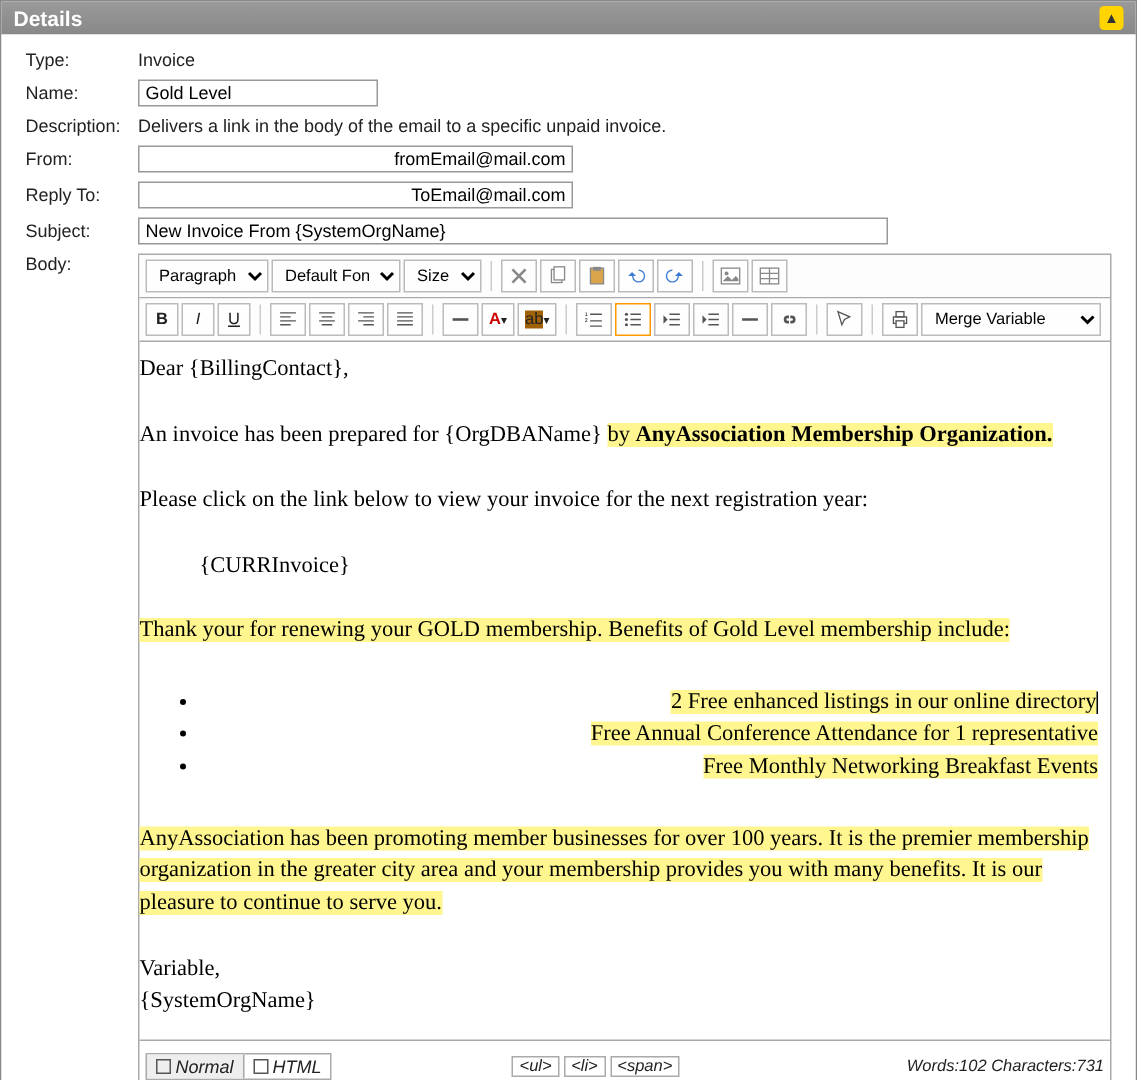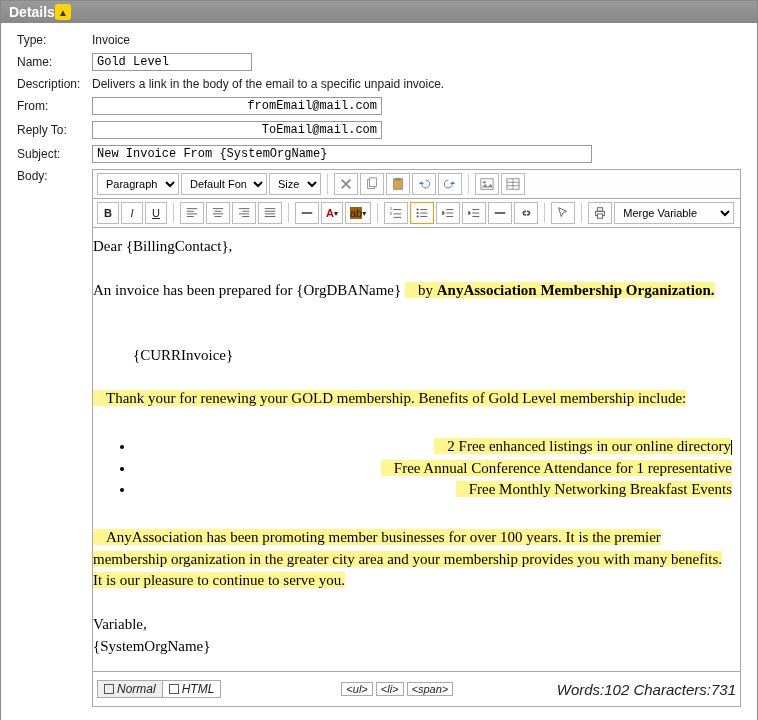--- a/index.html
+++ b/index.html
@@ -1,45 +1,45 @@
 <!DOCTYPE html>
 <html><head>
 <meta charset="utf-8">
 <style>
 * { box-sizing: border-box; margin: 0; padding: 0; }
 body { font-family: Arial, Helvetica, sans-serif; font-size: 12px; background: #fff; width: 758px; }
 .panel { border: 1px solid #888; }
-.panel-head { background: linear-gradient(#9a9a9a,#888); color: #fff; padding: 3px 8px; font-weight: bold; font-size: 14px; display: flex; align-items: center; }
+.panel-head { background: linear-gradient(#9a9a9a,#888); color: #fff; padding: 3px 8px; font-weight: bold; font-size: 14px; display: flex; justify-content: space-between; align-items: center; gap: 43px; }
 .collapse-icon { width: 16px; height: 16px; background: #ffd400; border-radius: 3px; display: flex; align-items: center; justify-content: center; font-size: 10px; color: #333; cursor: pointer; }
 .form-body { padding: 10px 16px 6px 16px; background: #fff; }
 .row { display: flex; align-items: center; margin-bottom: 6px; font-size: 12px; color: #222; }
 .row label { width: 75px; }
-.row .txt { border: 1px solid #999; height: 18px; padding: 1px 4px; font-size: 12px; font-family: Liberation Mono, monospace; }
+.row .txt { border: 1px solid #999; height: 18px; padding: 1px 4px; font-size: 12px; }
 .w1 { width: 160px; } .w2 { width: 290px; text-align: right; } .w3 { width: 500px; }
 .editor-wrap { margin-left: 0; }
 .editor { border: 1px solid #aaa; }
 .toolbar { border-bottom: 1px solid #aaa; padding: 3px 4px; display: flex; flex-wrap: wrap; align-items: center; gap: 2px; background: #fdfdfd; font-size: 11px; }
 .toolbar .btn, .toolbar select { border: 1px solid #bbb; background: #fefefe; height: 22px; font-size: 11px; display: inline-flex; align-items: center; justify-content: center; padding: 0 4px; cursor: pointer; }
 .toolbar select { padding-right: 14px; }
 .toolbar .btn { min-width: 22px; }
 .toolbar .sep { width: 1px; height: 20px; background: #ccc; margin: 0 4px; }
 .toolbar svg { width: 14px; height: 14px; }
 .toolbar2 { border-top: none; }
 .editor-content { font-family: Georgia, 'Times New Roman', serif; font-size: 15px; padding: 8px 8px 14px 0; color: #000000; line-height: 1.45; }
 .editor-content ul { margin: 4px 0 4px 42px; text-align: right; }
 .editor-content li { list-style: disc; }
-.hl { background: #fff68f; padding-left: 13px; }
+.hl { background: #fff68f; }
 .foot { border-top: 1px solid #aaa; display: flex; align-items: center; font-size: 12px; padding: 8px 4px; font-style: italic; }
 .foot-tabs { display: flex; border: 1px solid #aaa; }
 .foot-tab { border-right: 1px solid #aaa; padding: 1px 6px; display: flex; gap: 3px; align-items: center; cursor: pointer; }
 .foot-tab:last-child { border-right: none; }
 .foot-tab.active { background: #eee; }
 .path { margin-left: 120px; display: flex; gap: 3px; }
 .path span { border: 1px solid #aaa; padding: 0 4px; font-size: 11px; cursor: pointer; }
-.stats { margin-left: auto; font-size: 15px; }
+.stats { margin-left: auto; font-size: 11px; }
 .bottom-links { padding: 4px 0 8px 95px; display: flex; gap: 18px; font-size: 12px; }
 .ico-sq { width:10px; height:10px; border:1px solid #555; display:inline-block; }
 </style>
 </head>
 <body>
 
 <div class="panel">
   <div class="panel-head">
     <span>Details</span>
     <span class="collapse-icon">▲</span>
@@ -225,21 +225,21 @@
                 </svg>
               </span>
             <select class="btn" style="width:120px;"><option>Merge Variable</option></select>
           </div>
 
           <div class="editor-content">
             <p>Dear {BillingContact},</p><br>
             <p>
               <span>An invoice has been prepared for {OrgDBAName} </span><span class="hl"><span>by </span><b>AnyAssociation Membership Organization.</b></span>
             </p><br>
-            <br>
+            <p>Please click on the link below to view your invoice for the next registration year:</p><br>
             <p style="margin-left:40px;">{CURRInvoice}</p><br>
             <p><span class="hl">Thank your for renewing your GOLD membership.  Benefits of Gold Level membership include:</span></p><br>
             <ul>
               <li><span class="hl"> 2 Free enhanced listings in our online directory</span><span style="border-left:1px solid #000;display:inline-block;height:15px;vertical-align:middle;"></span></li>
               <li><span class="hl">Free Annual Conference Attendance for 1 representative</span></li>
               <li><span class="hl">Free Monthly Networking Breakfast Events</span></li>
             </ul><br>
             <p><span class="hl">AnyAssociation has been promoting member businesses for over 100 years.  It is the premier membership organization in the greater city area and your membership provides you with many benefits.  It is our pleasure to continue to serve you.</span></p><br>
             <p>Variable,</p>
             <p>{SystemOrgName}</p>

